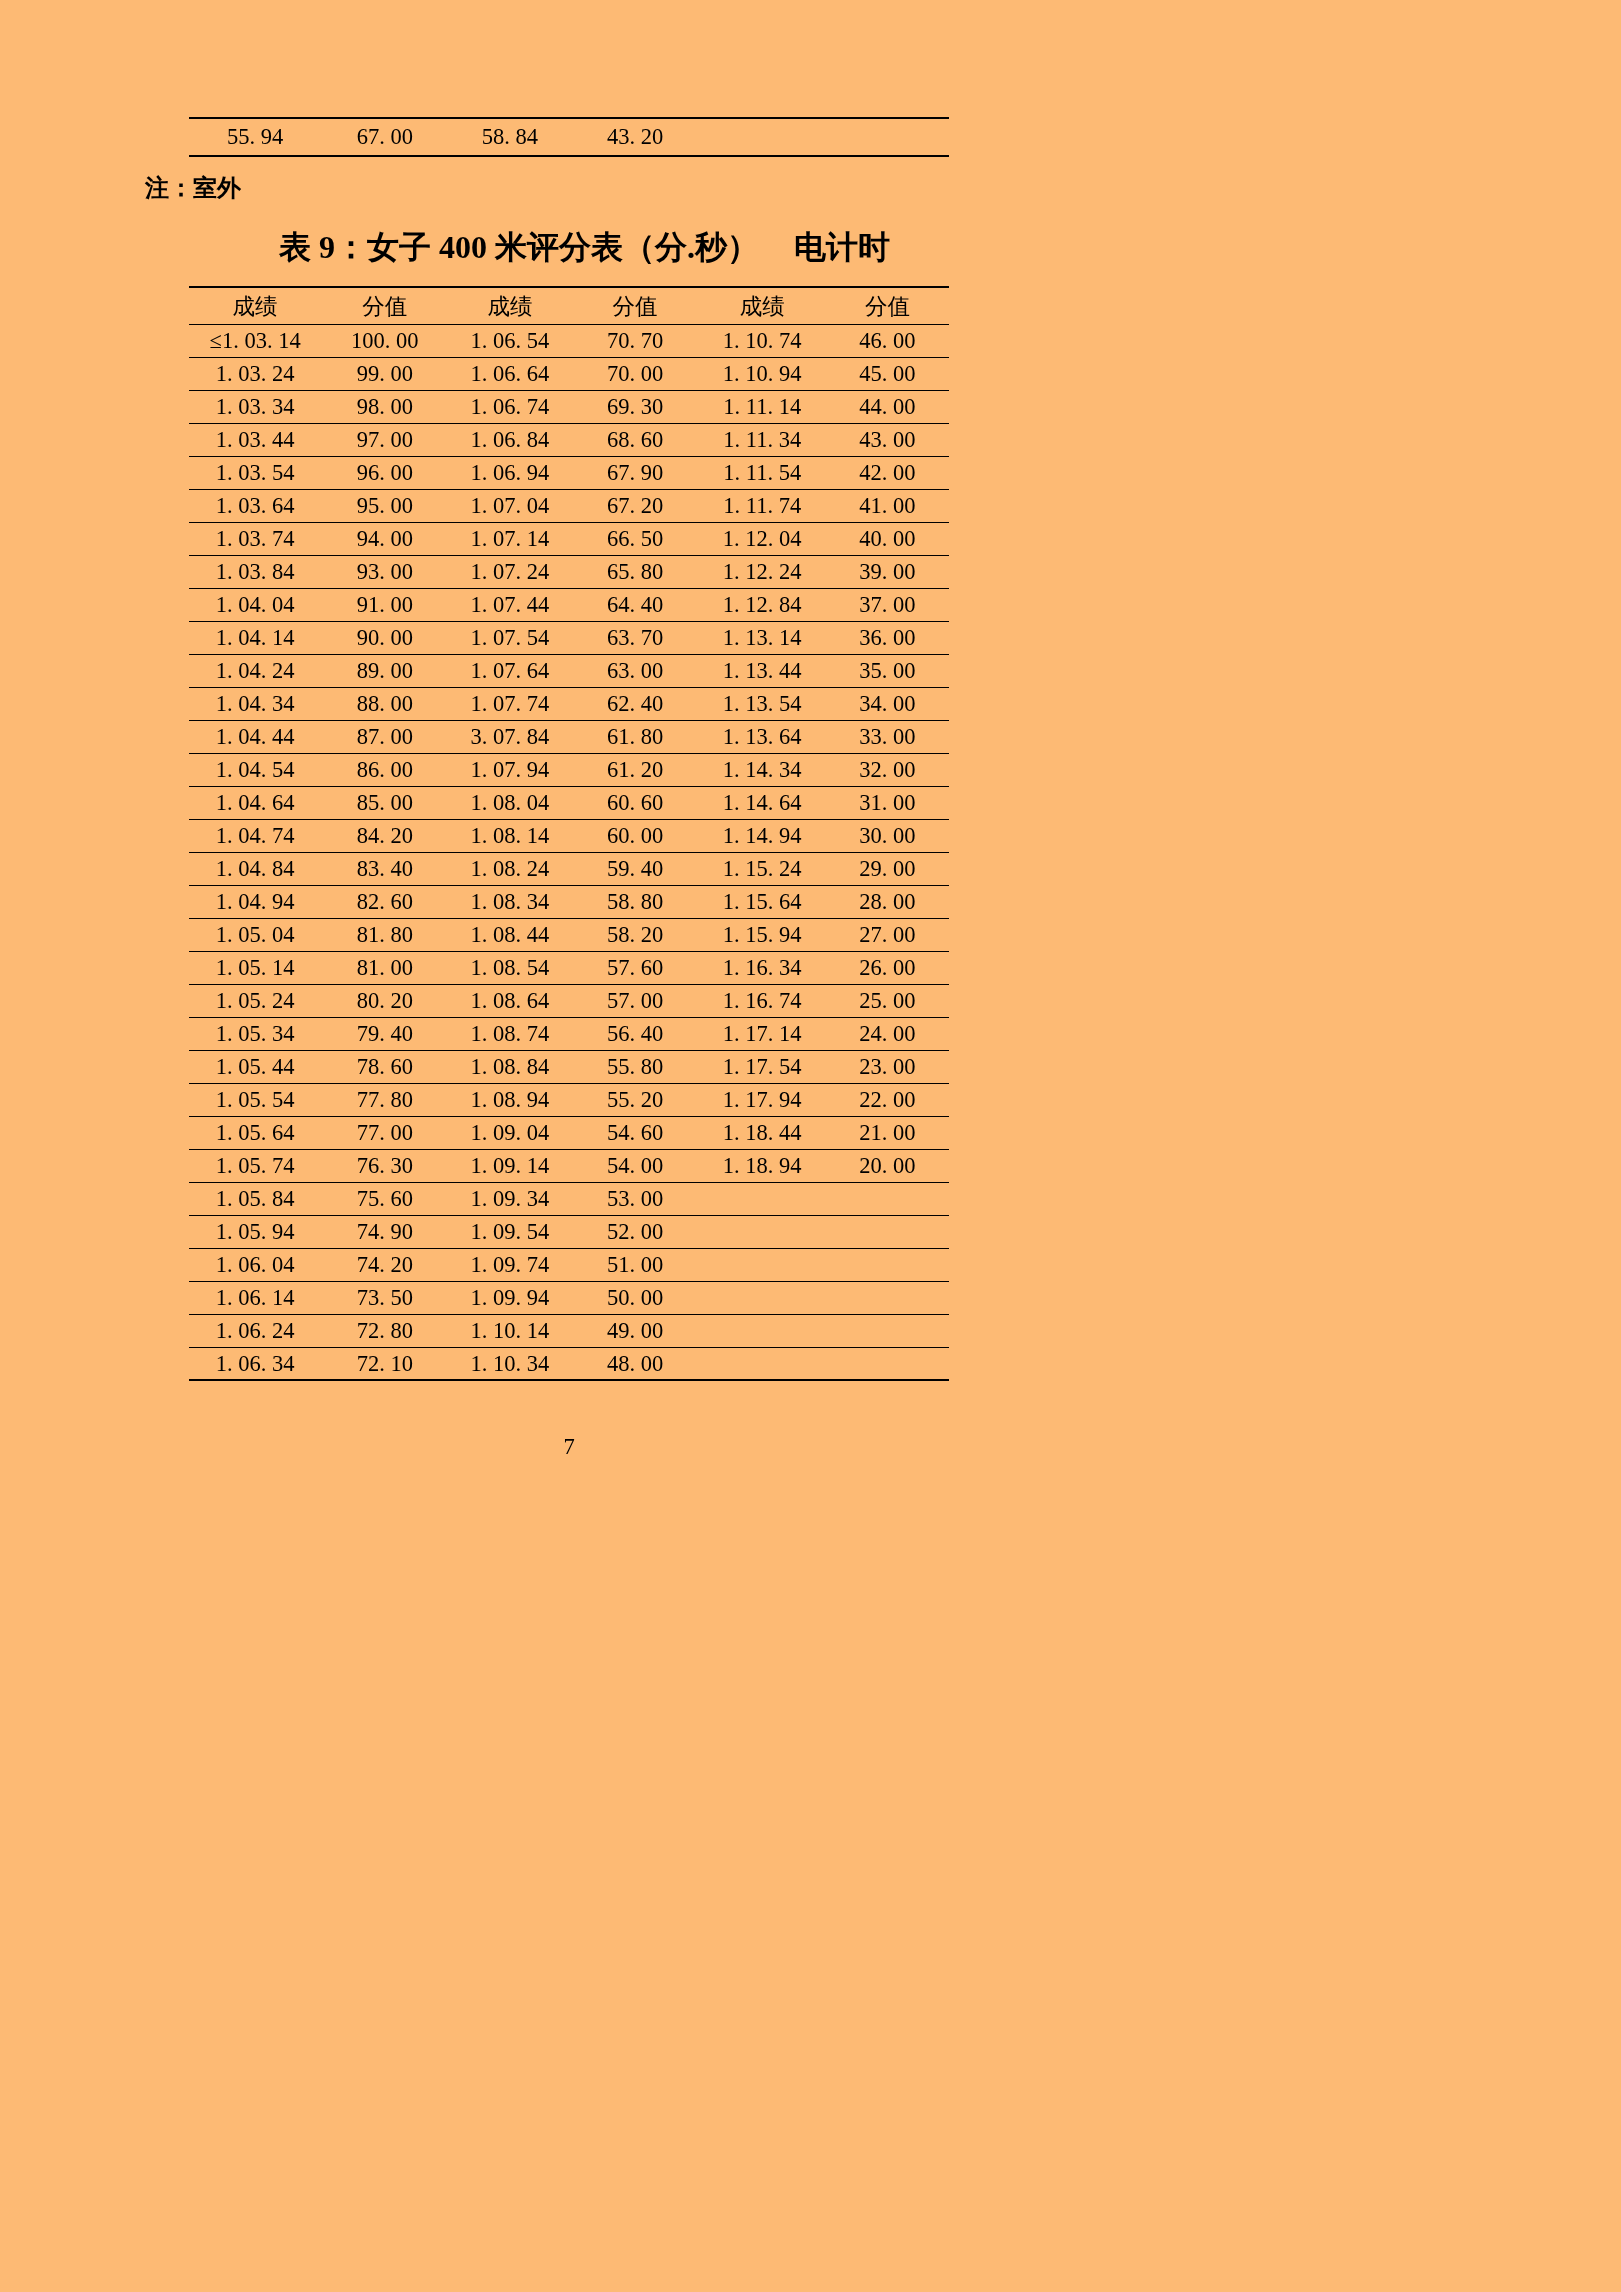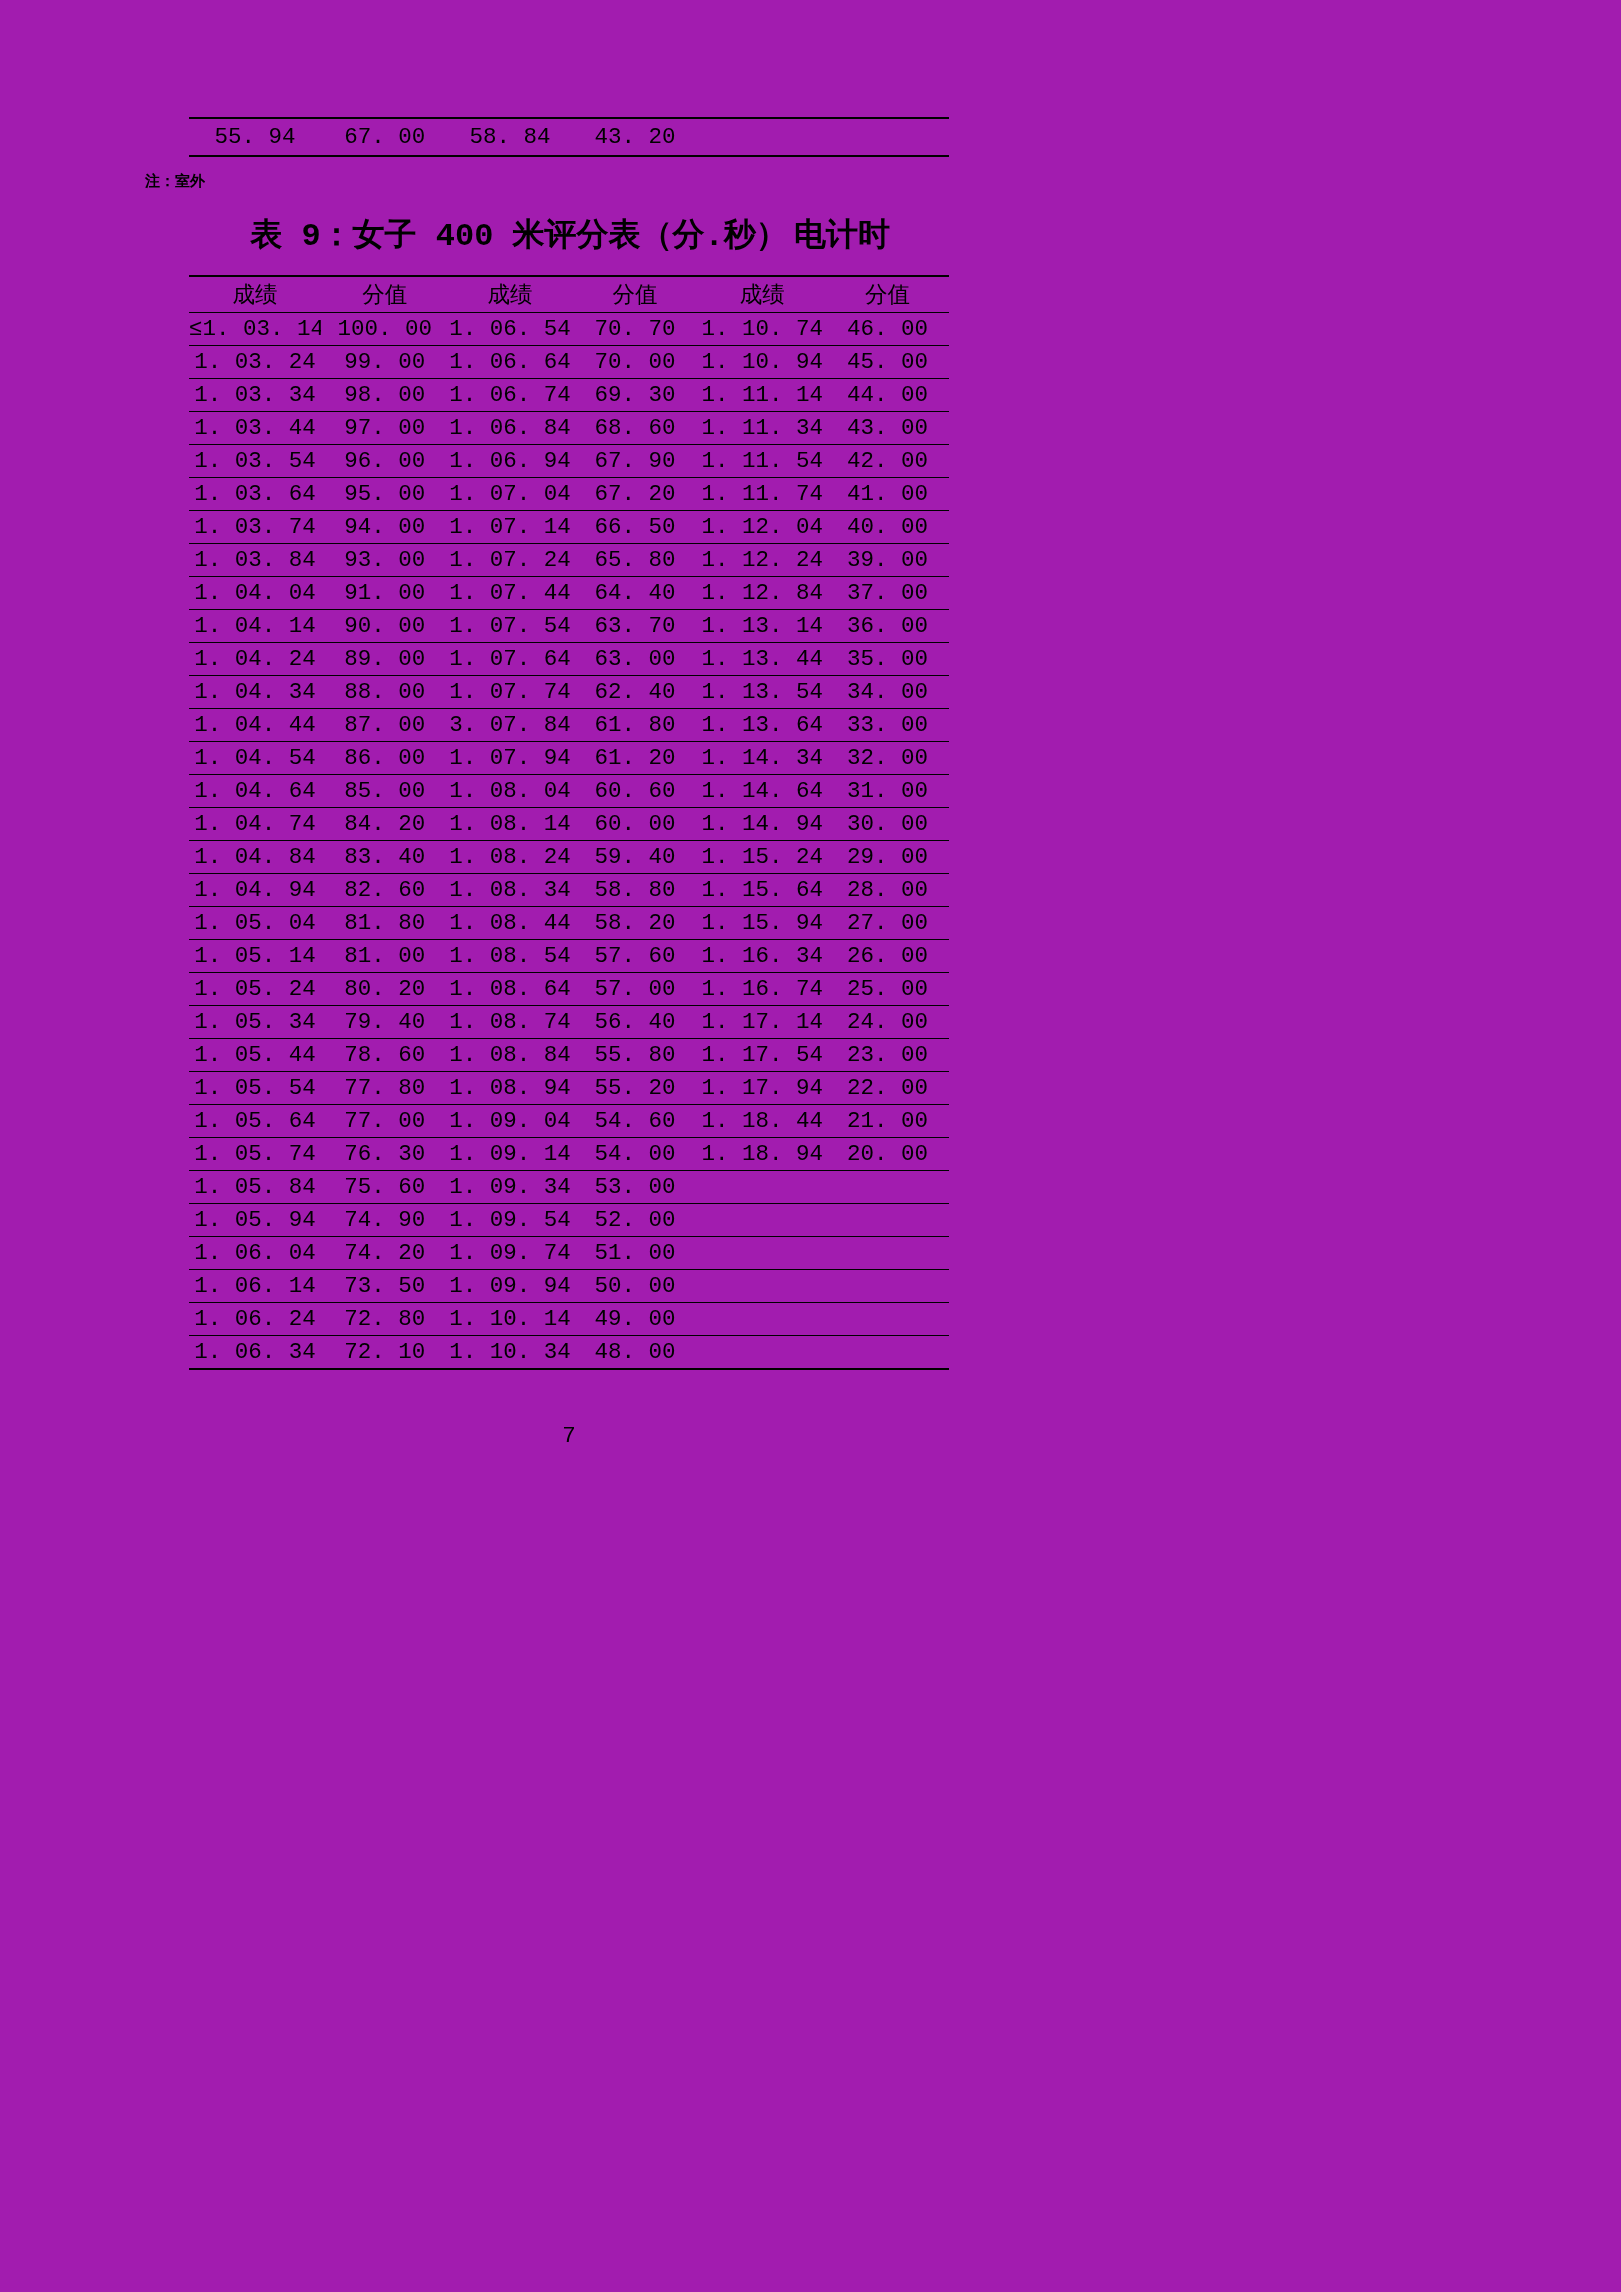--- a/index.html
+++ b/index.html
@@ -1,23 +1,23 @@
 <!DOCTYPE html>
 <html><head>
 <meta charset="utf-8">
 <style>
   html,body{margin:0;padding:0;background:#ffffff;}
-  .page{position:relative;width:1621px;height:2293px;background:#a21caf;color:#000000;
-        font-family:Liberation Mono, monospace;overflow:hidden;}
+  .page{position:relative;width:1621px;height:2293px;background:#fdba74;color:#000000;
+        font-family:Liberation Serif, serif;overflow:hidden;}
   .content{position:absolute;left:145px;top:0;width:882px;}
   table{border-collapse:collapse;table-layout:fixed;width:760px;margin-left:44px;}
   td,th{padding:0;text-align:center;font-weight:normal;font-size:22.5px;white-space:pre;overflow:hidden;}
   .top-table{margin-top:117px;border-top:2.9px solid #000;border-bottom:2.9px solid #000;}
   .top-table td{height:36px;}
-  .note{margin:15.7px 0 0 0;font-size:15px;font-weight:bold;line-height:1.3;}
+  .note{margin:15.7px 0 0 0;font-size:24px;font-weight:bold;line-height:1.3;}
   .title-row{position:relative;height:33px;margin:27.4px 0 0 44px;width:760px;
              font-size:32px;font-weight:bold;line-height:33px;}
   .table-title{position:absolute;left:330px;transform:translateX(-50%);white-space:nowrap;}
   .timing-label{position:absolute;left:605px;white-space:nowrap;}
   .main-table{margin-top:22px;border-top:2.9px solid #000;border-bottom:2.9px solid #000;}
   .main-table thead tr{height:37px;border-bottom:1px solid #000;}
   .main-table tbody tr{height:33px;border-bottom:1px solid #000;}
   .main-table tbody tr:last-child{border-bottom:none;}
   .page-number{width:760px;margin:53px 0 0 44px;text-align:center;font-size:22.5px;}
 </style>

